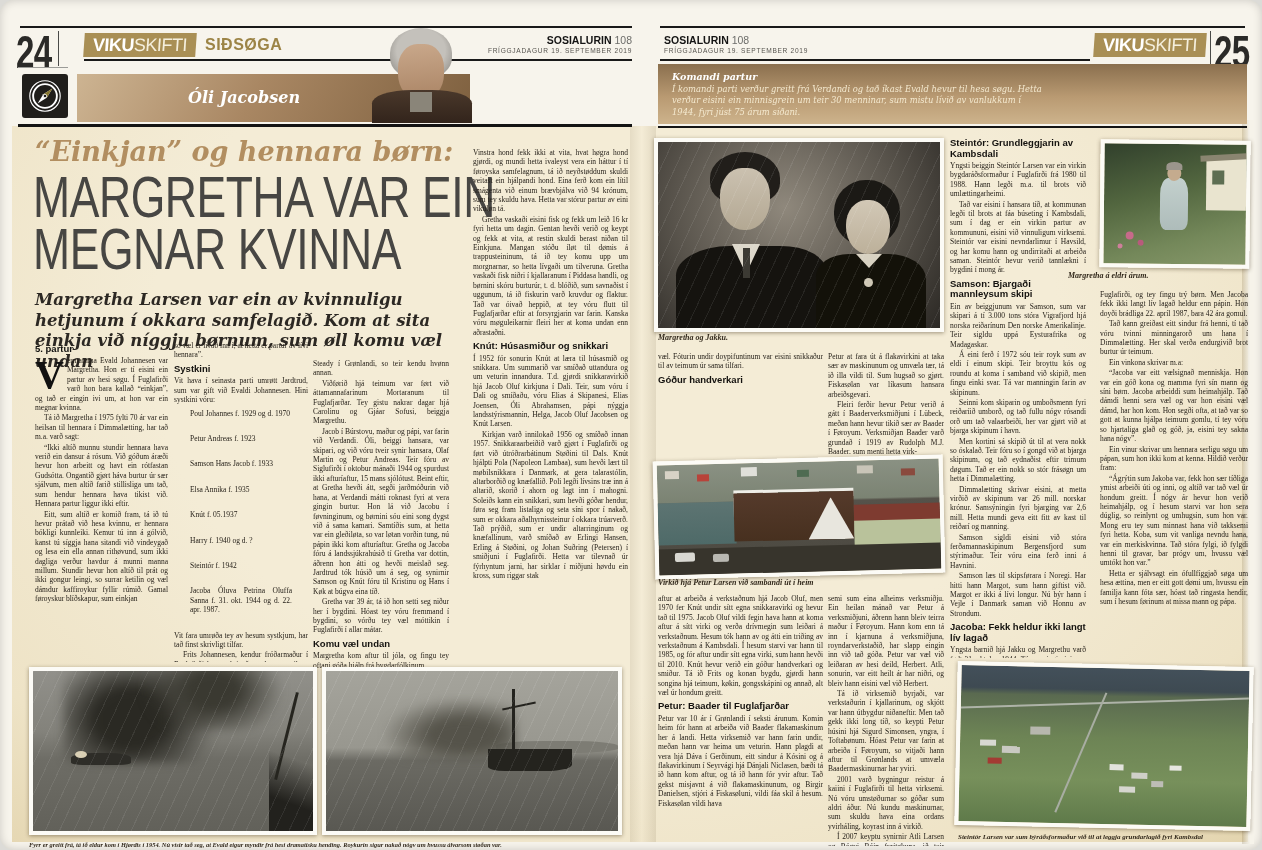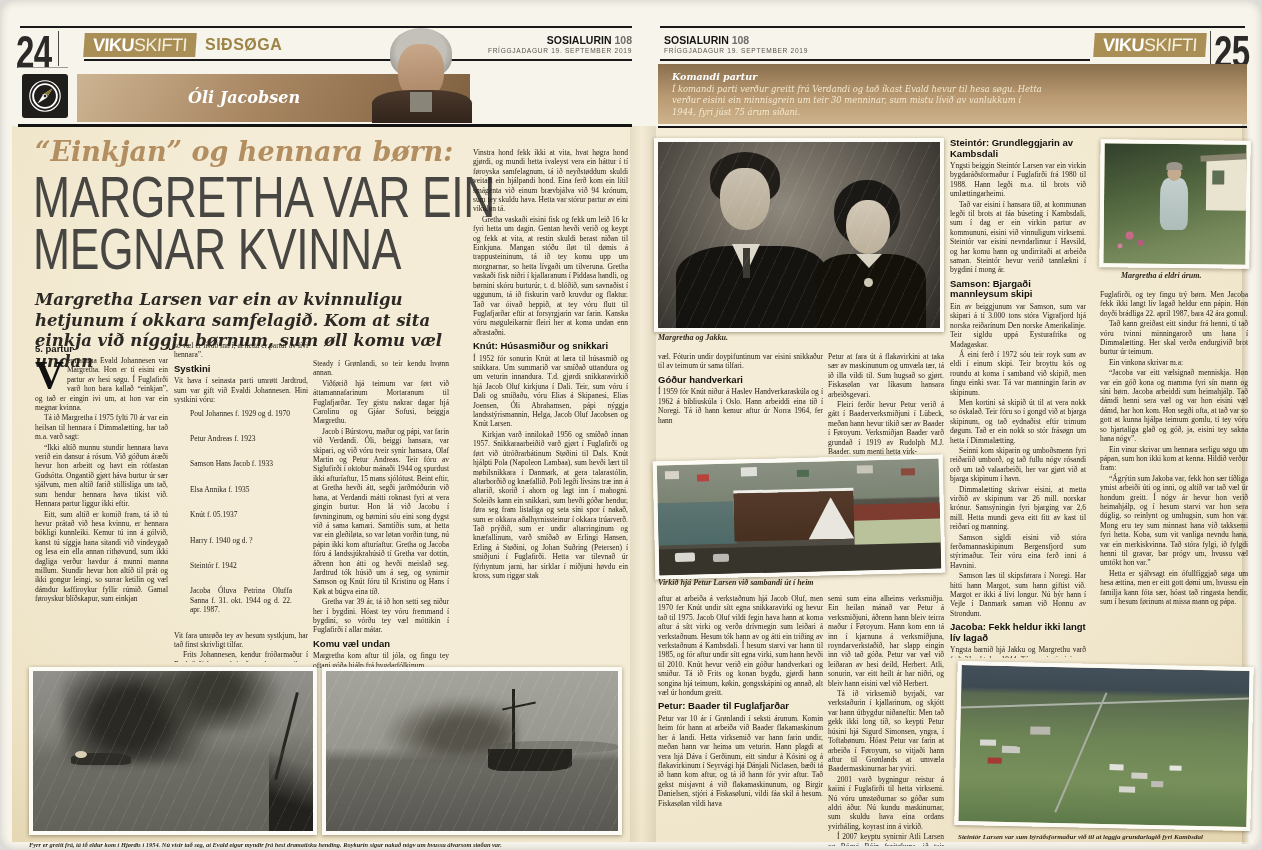--- a/index.html
+++ b/index.html
@@ -17,21 +17,21 @@
   .thinrule{position:absolute;background:#9b9b97}
   .pagenum{position:absolute;font:700 46px/1 "Liberation Sans",sans-serif;color:#2b2a28;
            transform:scaleX(.72);transform-origin:0 0;letter-spacing:-1px}
   .logobox{position:absolute;width:112px;height:24px;background:#a98f55;color:#fff;
            display:flex;align-items:center;justify-content:center;
            font:700 18px/1 "Liberation Sans",sans-serif;letter-spacing:-.5px;
            transform:skewX(-4deg)}
   .logobox .lt{font-weight:400;color:#f5efdd}
   .sectionlbl{position:absolute;font:700 16px/1 "Liberation Sans",sans-serif;color:#9c8446;letter-spacing:.5px}
   .masth{position:absolute;font:700 10.5px/1.2 "Liberation Sans",sans-serif;color:#141414}
-  .masth .iss{font-weight:700;color:#6d6d6a}
+  .masth .iss{font-weight:400;color:#6d6d6a}
   .masthdate{position:absolute;font:400 6.6px/1 "Liberation Sans",sans-serif;color:#56544f;letter-spacing:.7px}
   .compassbox{position:absolute;width:46px;height:44px;background:#201e1b;border-radius:3px;
               display:flex;align-items:center;justify-content:center}
   .goldbar{position:absolute;background:linear-gradient(120deg,#cdb492,#a98763 45%,#7e603f)}
   .bylinename{position:absolute;font:italic 700 16px/1 "DejaVu Serif",serif;color:#fff}
   .promo{position:absolute;left:658px;top:64px;width:589px;height:60px;
          background:linear-gradient(180deg,#8a6f4e,#b99a72 55%,#cdb38c);padding:7px 14px;box-sizing:border-box}
   .promo .pt{font:italic 700 9.5px/1.25 "DejaVu Serif",serif;color:#fff;margin:0}
   .promo .pb{font:italic 400 8.4px/1.35 "DejaVu Serif",serif;color:#f4e9cf;max-width:372px;margin:1px 0 0}
   .kicker{position:absolute;font:italic 700 27px/1 "DejaVu Serif",serif;color:#b28e60}
@@ -199,21 +199,20 @@
     <div class="art" style="left:158px;top:112px;width:110px;height:74px;background:#131109;border-radius:30% 34% 0 0"></div>
     <div class="art" style="left:198px;top:112px;width:26px;height:14px;background:#d8d2c2;clip-path:polygon(0 0,100% 0,50% 100%)"></div>
     <div class="art" style="left:206px;top:136px;width:9px;height:9px;background:#cfc8b6;border-radius:50%"></div>
     <div class="scratch"></div>
   </div>
   <div class="cap" style="left:658px;top:333px">Margretha og Jakku.</div>
 
   <div class="col" style="left:658px;top:352px;width:165px;height:102px">
     <p class="ni">væl. Fóturin undir doypifuntinum var eisini snikkaður til av teimum úr sama tilfari.</p>
     <div class="subhead">Góður handverkari</div>
-    <p class="ni">Í 1959 fór Knút niður á Haslev Handverkaraskúla og í 1962 á bíbliuskúla í Oslo. Hann arbeiddi eina tíð í Noregi. Tá ið hann kemur aftur úr Norra 1964, fer hann</p>
   </div>
   <div class="col" style="left:828px;top:352px;width:116px;height:102px">
     <p class="ni">Petur at fara út á flakavirkini at taka sær av maskinunum og umvæla tær, tá ið illa vildi til. Sum hugsað so gjørt. Fiskasølan var líkasum hansara arbeiðsgevari.</p>
     <p>Fleiri ferðir hevur Petur verið á gátt í Baaderverksmiðjuni í Lübeck, meðan hann hevur tikið sær av Baader í Føroyum. Verksmiðjan Baader varð grundað í 1919 av Rudolph M.J. Baader, sum menti hetta virk-</p>
   </div>
 
   <div class="photo" style="left:654px;top:458px;width:282px;height:110px;transform:rotate(-1.4deg)">
     <div class="art" style="inset:0;background:linear-gradient(180deg,#8a9183 0%,#7b8373 34%,#55524a 36%,#4a473f 100%)"></div>
     <div class="art" style="left:0;top:38px;width:78px;height:42px;background:linear-gradient(180deg,#5d7472,#4e6a68)"></div>
     <div class="art" style="left:8px;top:6px;width:14px;height:8px;background:#d8d3c6"></div>
@@ -244,43 +243,43 @@
     <p>Í 2007 keyptu synirnir Atli Larsen og Rógvi Róin fyritøkuna, ið teir báðir enn reka. Fyritøkan er nógv vaksin, og í dag røkkur hon útum landoddarnar við tænastum og vørum til fiskivinnuna runt í mongum londum.</p>
   </div>
 
   <div class="col" style="left:950px;top:138px;width:136px;height:520px">
     <div class="subhead" style="margin-top:0">Steintór: Grundleggjarin av Kambsdali</div>
     <p class="ni">Yngsti beiggin Steintór Larsen var ein virkin bygdaráðsformaður í Fuglafirði frá 1980 til 1988. Hann legði m.a. til brots við umlættingarheimi.</p>
     <p>Tað var eisini í hansara tíð, at kommunan legði til brots at fáa búseting í Kambsdali, sum í dag er ein virkin partur av kommununi, eisini við vinnuligum virksemi. Steintór var eisini nevndarlimur í Havsild, og har komu hann og undirritaði at arbeiða saman. Steintór hevur verið tannlækni í bygdini í mong ár.</p>
     <div class="subhead">Samson: Bjargaði mannleysum skipi</div>
     <p class="ni">Ein av beiggjunum var Samson, sum var skipari á tí 3.000 tons stóra Vigrafjord hjá norska reiðarínum Den norske Amerikalinje. Teir sigldu uppá Eysturafrika og Madagaskar.</p>
     <p>Á eini ferð í 1972 sóu teir royk sum av eldi í einum skipi. Teir broyttu kós og roundu at koma í samband við skipið, men fingu einki svar. Tá var manningin farin av skipinum.</p>
+    <p>Seinni kom skiparin og umboðsmenn fyri reiðaríið umborð, og tað fullu nógv rósandi orð um tað valaarbeiði, her var gjørt við at bjarga skipinum í havn.</p>
     <p>Men kortini sá skipið út til at vera nokk so óskalað. Teir fóru so í gongd við at bjarga skipinum, og tað eydnaðist eftir trimum døgum. Tað er ein nokk so stór frásøgn um hetta í Dimmalætting.</p>
-    <p>Seinni kom skiparin og umboðsmenn fyri reiðaríið umborð, og tað fullu nógv rósandi orð um tað valaarbeiði, her var gjørt við at bjarga skipinum í havn.</p>
     <p>Dimmalætting skrivar eisini, at metta virðið av skipinum var 26 mill. norskar krónur. Samsýningin fyri bjarging var 2,6 mill. Hetta mundi geva eitt fitt av kast til reiðarí og manning.</p>
     <p>Samson sigldi eisini við stóra ferðamannaskipinum Bergensfjord sum stýrimaður. Teir vóru eina ferð inni á Havnini.</p>
     <p>Samson læs til skipsførara í Noregi. Har hitti hann Margot, sum hann giftist við. Margot er ikki á lívi longur. Nú býr hann í Vejle í Danmark saman við Honnu av Strondum.</p>
     <div class="subhead">Jacoba: Fekk heldur ikki langt lív lagað</div>
     <p class="ni">Yngsta barnið hjá Jakku og Margrethu varð født 31. oktober 1944. Tá var eingin ivi um, at pápin ikki kom aftur. Hon varð tískil uppkallað eftir pápanum og fekk navnið Jacoba.</p>
 
   </div>
 
   <div class="photo" style="left:1100px;top:140px;width:142px;height:120px;transform:rotate(.6deg)">
     <div class="art" style="inset:0;background:linear-gradient(165deg,#31402c 0%,#52663f 40%,#74885a 75%,#87986a 100%)"></div>
     <div class="art" style="left:102px;top:14px;width:40px;height:52px;background:#e9e4cf"></div>
     <div class="art" style="left:108px;top:26px;width:12px;height:14px;background:#5d6e52"></div>
     <div class="art" style="left:96px;top:10px;width:46px;height:6px;background:#8a8570;transform:rotate(-4deg)"></div>
     <div class="art" style="left:56px;top:34px;width:28px;height:52px;background:linear-gradient(180deg,#c3d0cd,#aebcba);border-radius:30% 30% 20% 20%"></div>
     <div class="art" style="left:63px;top:22px;width:14px;height:15px;background:#c4ab8e;border-radius:50%"></div>
     <div class="art" style="left:62px;top:18px;width:16px;height:8px;background:#9b958c;border-radius:50% 50% 0 0"></div>
     <div class="art" style="left:22px;top:88px;width:8px;height:8px;background:#c66a8a;border-radius:50%"></div>
     <div class="art" style="left:34px;top:96px;width:6px;height:6px;background:#b85a7c;border-radius:50%"></div>
     <div class="art" style="left:14px;top:100px;width:5px;height:5px;background:#cf7f9b;border-radius:50%"></div>
   </div>
-  <div class="cap" style="left:1121px;top:271px">Margretha á eldri árum.</div>
+  <div class="cap" style="left:1068px;top:271px">Margretha á eldri árum.</div>
 
   <div class="col" style="left:1100px;top:290px;width:148px;height:324px">
     <p class="ni">Fuglafirði, og tey fingu trý børn. Men Jacoba fekk ikki langt lív lagað heldur enn pápin. Hon doyði brádliga 22. apríl 1987, bara 42 ára gomul.</p>
     <p>Tað kann greiðast eitt sindur frá henni, tí tað vóru tvinni minningarorð um hana í Dimmalætting. Her skal verða endurgivið brot burtur úr teimum.</p>
     <p>Ein vinkona skrivar m.a:</p>
     <p>“Jacoba var eitt vælsignað menniskja. Hon var ein góð kona og mamma fyri sín mann og síni børn. Jacoba arbeiddi sum heimahjálp. Tað dámdi henni sera væl og var hon eisini væl dámd, har hon kom. Hon segði ofta, at tað var so gott at kunna hjálpa teimum gomlu, tí tey vóru so hjartaliga glað og góð, ja, eisini tey sakna hana nógv”.</p>
     <p>Ein vinur skrivar um hennara serligu søgu um pápan, sum hon ikki kom at kenna. Hildið verður fram:</p>
     <p>“Ágrýtin sum Jakoba var, fekk hon sær tíðliga ymist arbeiði úti og inni, og altíð var tað væl úr hondum greitt. Í nógv ár hevur hon verið heimahjálp, og í hesum starvi var hon sera dúglig, so reinlynt og umhugsin, sum hon var. Mong eru tey sum minnast hana við takksemi fyri hetta. Koba, sum vit vanliga nevndu hana, var ein merkiskvinna. Tað stóra fylgi, ið fylgdi henni til gravar, bar prógv um, hvussu væl umtókt hon var.”</p>
     <p>Hetta er sjálvsagt ein ófullfíggjað søga um hesa ættina, men er eitt gott dømi um, hvussu ein familja kann fóta sær, hóast tað ringasta hendir, sum í hesum førinum at missa mann og pápa.</p>
   </div>

